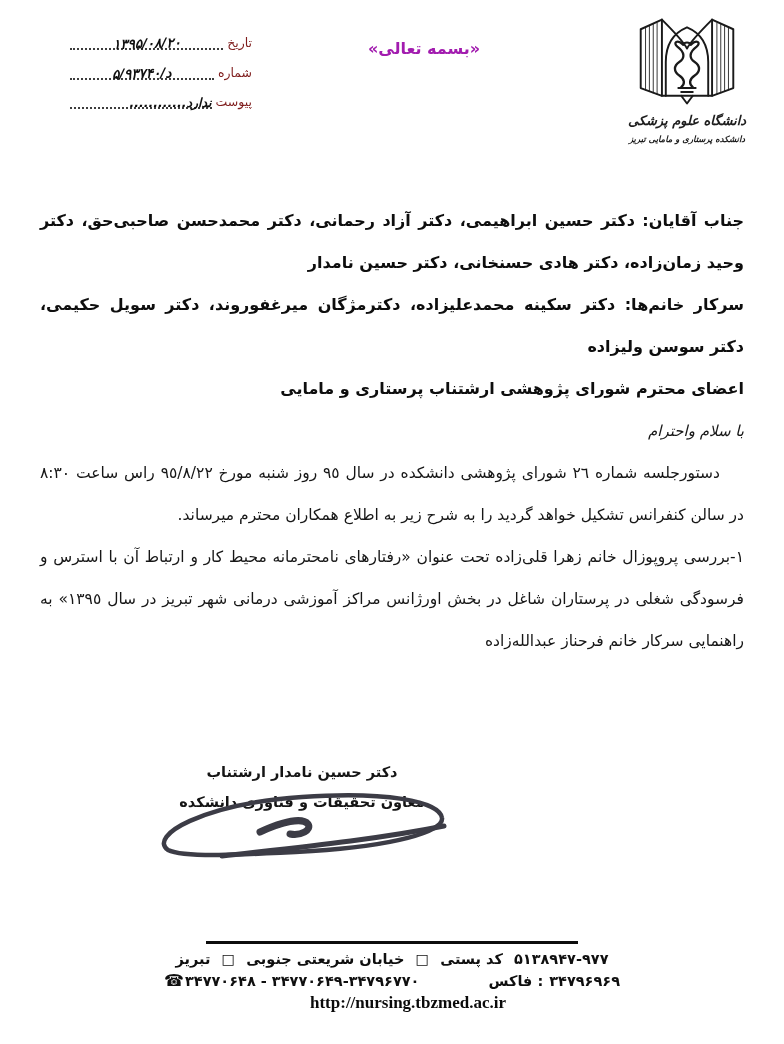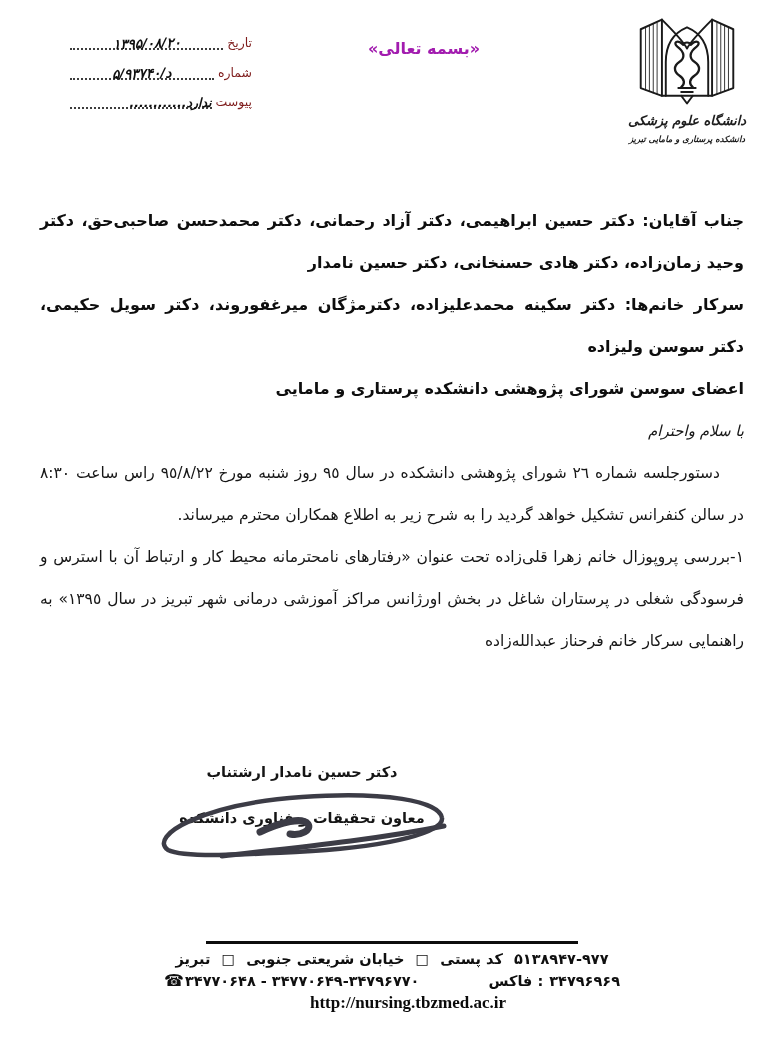--- a/index.html
+++ b/index.html
@@ -35,21 +35,21 @@
   .letter{position:absolute;top:200px;right:40px;left:40px;direction:rtl;
           text-align:justify;font-size:15.5px;line-height:42px;color:#161616;}
   .letter p{margin:0;}
   .bold-line{font-weight:bold;font-size:16px;color:#0e0e0e;}
   .salutation{font-style:italic;font-size:15px;font-family:"DejaVu Sans", sans-serif;}
   .intro{text-indent:24px;}
 
   
   .signature{position:absolute;top:764px;left:152px;width:300px;text-align:center;
              direction:rtl;font-weight:bold;font-size:14.5px;color:#151515;}
-  .sig-name{margin-bottom:30px;}
+  .sig-name{margin-bottom:14px;}
   .sig-scribble{position:absolute;top:24px;left:-12px;pointer-events:none;}
 
   
   .footer{position:absolute;top:941px;left:0;width:784px;}
   .footer-rule{width:372px;margin:0 auto;border-top:3px solid #0d0d0d;}
   .footer-line1{margin-top:7px;text-align:center;font-weight:bold;font-size:14.5px;direction:ltr;color:#0f0f0f;}
   .footer-line1 .seg{margin:0 3px;unicode-bidi:isolate;}
   .footer-line2{width:456px;margin:4px auto 0;display:flex;justify-content:space-between;
                 align-items:center;font-weight:bold;font-size:14.5px;direction:ltr;color:#0f0f0f;gap:7px;}
   .phone-group,.fax-group{direction:ltr;unicode-bidi:isolate;white-space:nowrap;}
@@ -103,21 +103,21 @@
     </svg>
     <div class="logo-caption">
       <div class="cap1">دانشگاه علوم پزشکی</div>
       <div class="cap3">دانشکده پرستاری و مامایی تبریز</div>
     </div>
   </div>
 
   <div class="letter">
     <p class="bold-line">جناب آقایان: دکتر حسین ابراهیمی، دکتر آزاد رحمانی، دکتر محمدحسن صاحبی‌حق، دکتر وحید زمان‌زاده، دکتر هادی حسنخانی، دکتر حسین نامدار</p>
     <p class="bold-line">سرکار خانم‌ها: دکتر سکینه محمدعلیزاده، دکترمژگان میرغفوروند، دکتر سویل حکیمی، دکتر سوسن ولیزاده</p>
-    <p class="bold-line">اعضای سوسن شورای پژوهشی دانشکده پرستاری و مامایی</p>
+    <p class="bold-line">اعضای محترم شورای پژوهشی ارشتناب پرستاری و مامایی</p>
     <p class="salutation">با سلام واحترام</p>
     <p class="intro">دستورجلسه شماره ٢٦ شورای پژوهشی دانشکده در سال ٩٥ روز شنبه مورخ ٩٥/٨/٢٢ راس ساعت ٨:٣٠ در سالن کنفرانس تشکیل خواهد گردید را به شرح زیر به اطلاع همکاران محترم میرساند.</p>
     <p class="agenda-item">١-بررسی پروپوزال خانم زهرا قلی‌زاده تحت عنوان «رفتارهای نامحترمانه محیط کار و ارتباط آن با استرس و فرسودگی شغلی در پرستاران شاغل در بخش اورژانس مراکز آموزشی درمانی شهر تبریز در سال ١٣٩٥» به راهنمایی سرکار خانم فرحناز عبدالله‌زاده</p>
   </div>
 
   <div class="signature">
     <div class="sig-name">دکتر حسین نامدار ارشتناب</div>
     <div class="sig-title">معاون تحقیقات و فناوری دانشکده</div>
     <svg class="sig-scribble" width="322" height="76" viewBox="0 0 322 76" fill="none" stroke="#3c3c46" stroke-linecap="round" stroke-linejoin="round">
       <path d="M28,62 C8,48 62,16 162,9 C244,3 300,13 302,30 C304,44 252,58 172,63 C100,67 44,70 28,62" stroke-width="4.5"></path>

